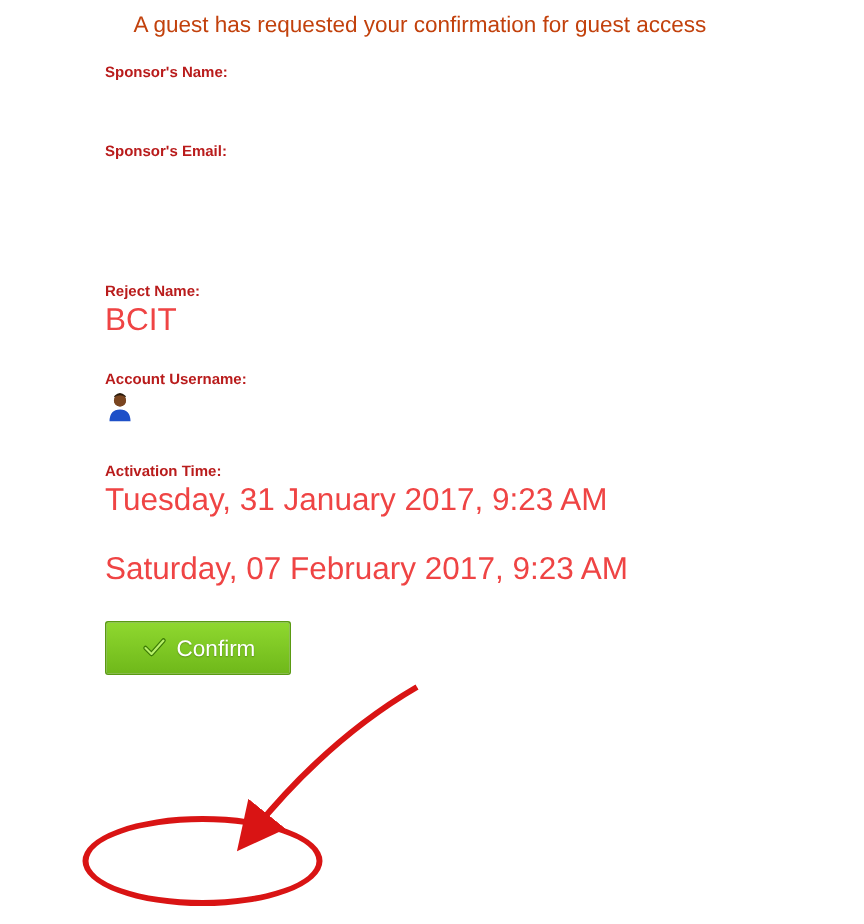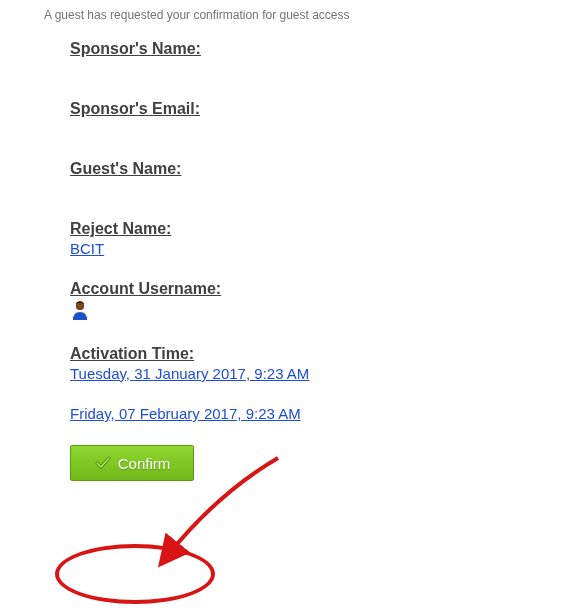--- a/index.html
+++ b/index.html
@@ -4,42 +4,41 @@
   <style>
     * { box-sizing: border-box; margin: 0; padding: 0; }
     body {
       font-family: Arial, Helvetica, sans-serif;
       background: #ffffff;
       width: 576px;
       height: 616px;
       position: relative;
     }
     .header {
-      font-size: 12px;
-      color: #737373;
+      font-size: 15px;
+      color: #c2410c;
       padding: 8px 0 0 44px;
+      margin-left: 45px;
     }
     .content {
       padding: 18px 0 0 70px;
     }
     .field {
       margin-bottom: 22px;
     }
     .field-label {
-      font-size: 16px;
+      font-size: 10px;
       font-weight: bold;
-      color: #404040;
+      color: #b91c1c;
       margin-bottom: 2px;
-      text-decoration: underline;
     }
     .field-value {
-      font-size: 15px;
-      color: #1d4ed8;
+      font-size: 21px;
+      color: #ef4444;
       min-height: 18px;
-      text-decoration: underline;
     }
     .avatar {
       display: inline-block;
     }
     .button-row {
       display: flex;
       gap: 18px;
       margin-top: 10px;
       position: relative;
     }
@@ -88,21 +87,20 @@
     <div class="field-label">Sponsor's Name:</div>
     <div class="field-value"></div>
   </div>
 
   <div class="field">
     <div class="field-label">Sponsor's Email:</div>
     <div class="field-value"></div>
   </div>
 
   <div class="field">
-    <div class="field-label">Guest's Name:</div>
     <div class="field-value"></div>
   </div>
 
   <div class="field">
     <div class="field-label">Reject Name:</div>
     <div class="field-value">BCIT</div>
   </div>
 
   <div class="field">
     <div class="field-label">Account Username:</div>
@@ -117,21 +115,21 @@
       </span>
     </div>
   </div>
 
   <div class="field">
     <div class="field-label">Activation Time:</div>
     <div class="field-value">Tuesday, 31 January 2017, 9:23 AM</div>
   </div>
 
   <div class="field">
-    <div class="field-value">Friday, 07 February 2017, 9:23 AM</div>
+    <div class="field-value">Saturday, 07 February 2017, 9:23 AM</div>
   </div>
 
   <div class="button-row">
     <button class="btn">
       <span class="icon">
         <svg width="18" height="18" viewBox="0 0 18 18">
           <path d="M3 9 L7 13 L15 4" stroke="#3b7a05" stroke-width="3" fill="none" stroke-linecap="round" stroke-linejoin="round"></path>
           <path d="M3 9 L7 13 L15 4" stroke="#b8f06a" stroke-width="1.4" fill="none" stroke-linecap="round" stroke-linejoin="round"></path>
         </svg>
       </span>

